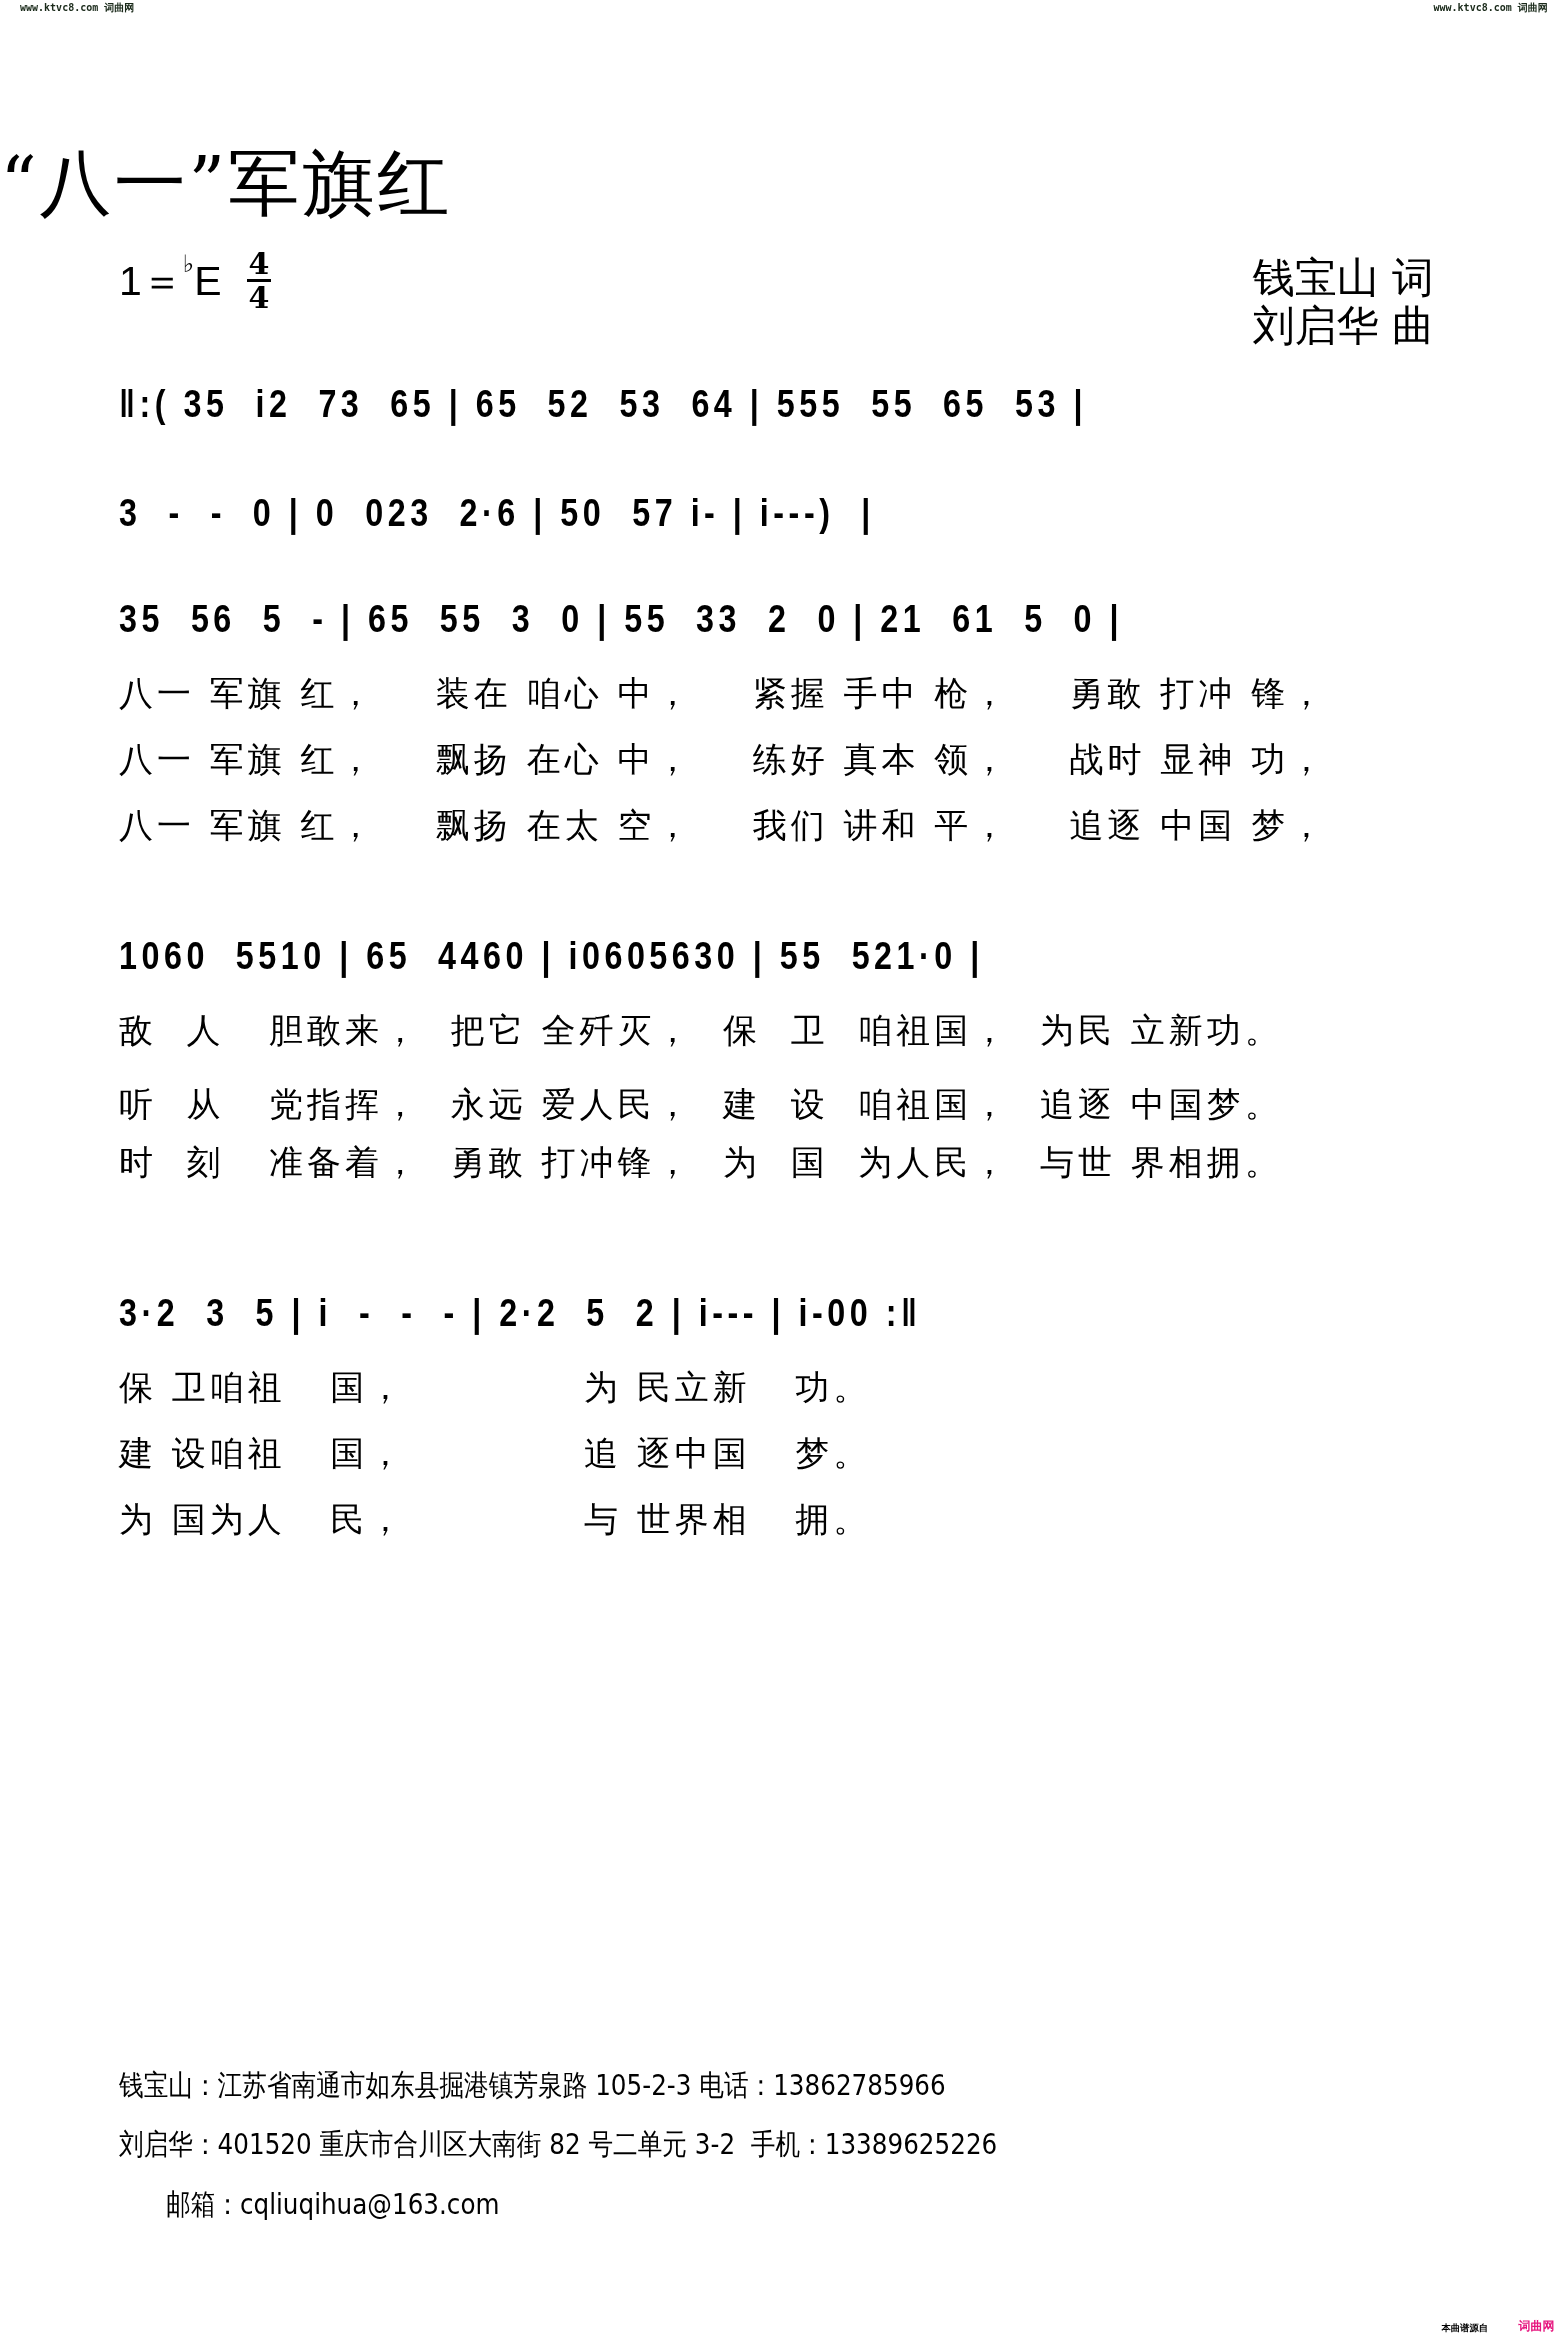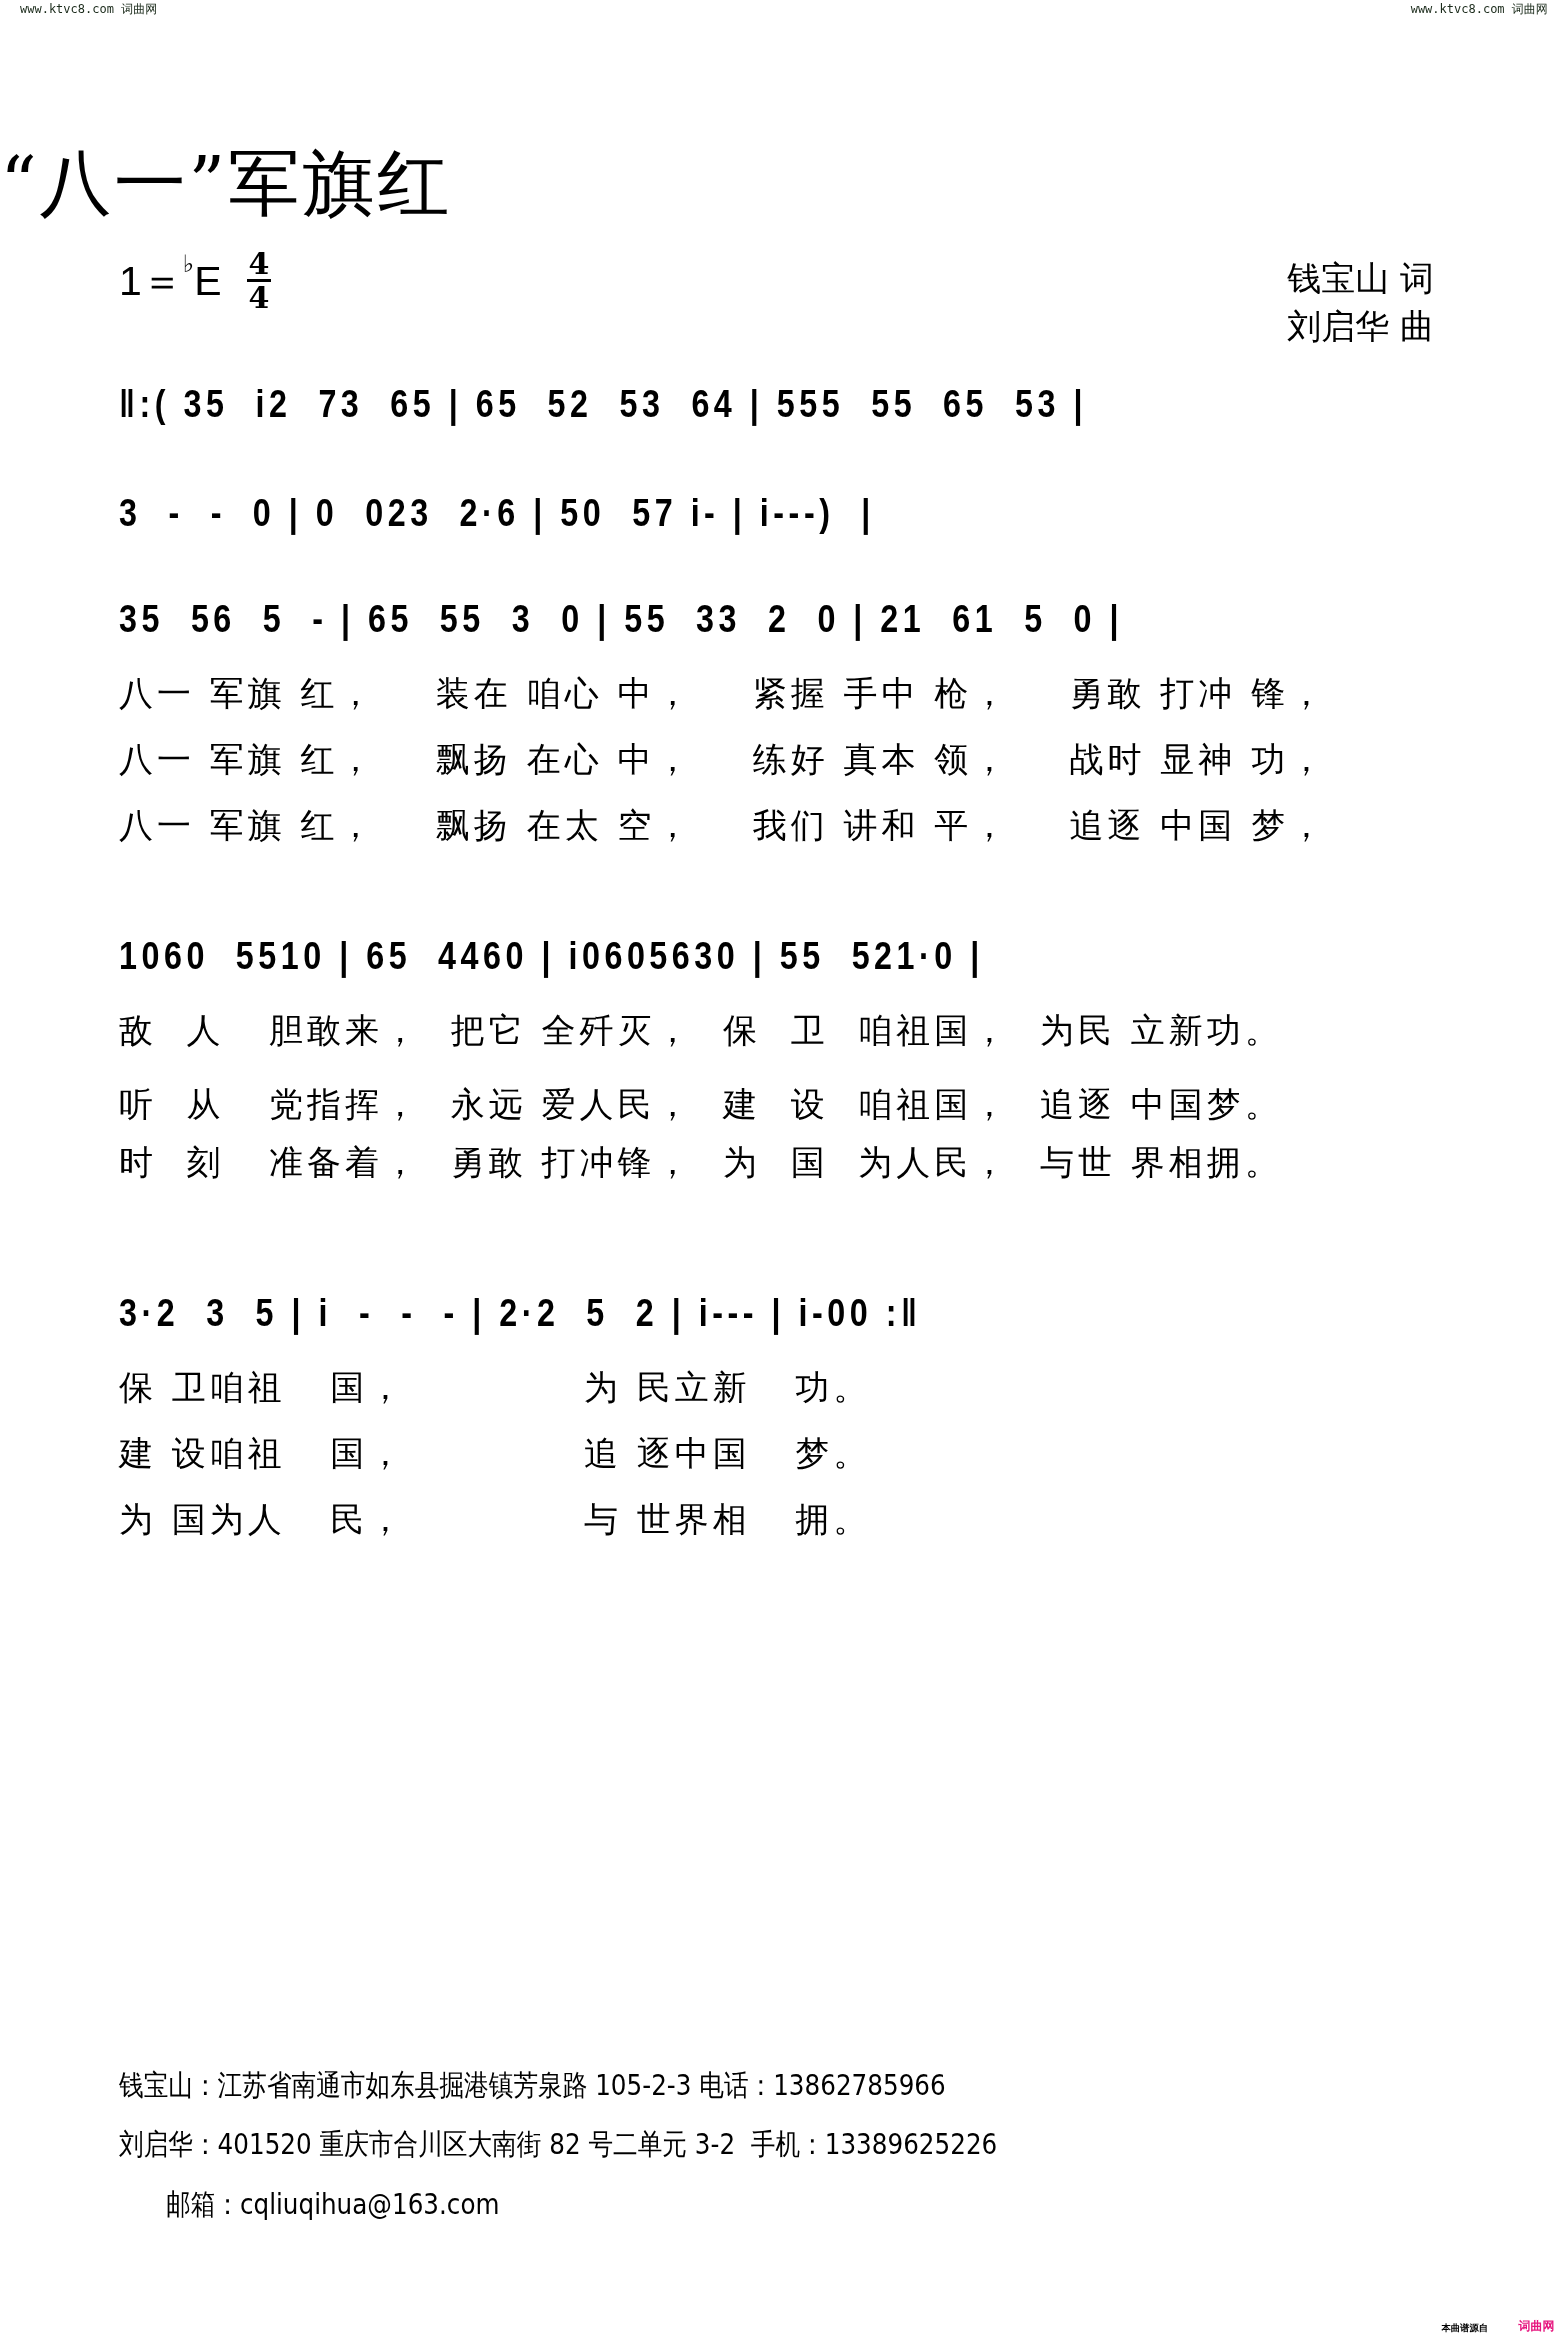--- a/index.html
+++ b/index.html
@@ -1,23 +1,23 @@
 <!DOCTYPE html>
 <html style="font-size:10.6px"><head>
 <meta charset="utf-8">
 <style>
   html, body { margin:0; padding:0; background:#fff; }
   body { width:1561px; height:2342px; position:relative; font-family:"DejaVu Sans", sans-serif; color:#000; overflow:hidden; }
-  .wm { position:absolute; top:1.3px; font-family:"DejaVu Sans Mono", monospace; font-size:12px; color:#1a2a1a; }
+  .wm { position:absolute; top:1.3px; font-family:"DejaVu Sans Mono", monospace; font-size:10px; color:#1a2a1a;font-weight:bold; }
   .title { position:absolute; top:136px; left:0; width:1331px; text-align:left; font-family:"DejaVu Serif", serif; font-size:72px; letter-spacing:2.6px; }
   .key { position:absolute; top:254px; left:119px; font-size:41px; font-family:"Liberation Sans", sans-serif; }
   .key .flat { font-size:24px; vertical-align:top; position:relative; top:-4px; }
   .timesig { position:absolute; top:249px; left:247px; width:24px; text-align:center; font-family:"DejaVu Serif", serif; font-weight:bold; font-size:30px; line-height:29px; }
   .timesig .bar { height:2.6px; background:#000; margin:1.3px 0; }
-  .credits { position:absolute; top:254px; right:127px; text-align:left; font-size:34px; line-height:48px; }
+  .credits { position:absolute; top:254px; right:127px; text-align:left; font-size:42px; line-height:48px; }
   .staff { position:absolute; left:119px; width:1322px; height:79px; }
   .staff .notes { position:absolute; top:0; left:0; font-family:"Liberation Sans Narrow","Liberation Sans", sans-serif; font-weight:bold; font-size:38px; letter-spacing:5.3px; white-space:pre; transform:scaleX(0.85); transform-origin:left; }
   .lyric { position:absolute; left:119px; font-size:34px; letter-spacing:4px; white-space:pre; }
   .contact { position:absolute; left:119px; font-size:29px; white-space:pre; transform:scaleX(0.85); transform-origin:left; }
   .footer-src { position:absolute; right:73px; bottom:6.6px; font-size:9.3px; font-weight:bold; }
   .footer-brand { position:absolute; right:6.6px; bottom:6.6px; font-size:12px; font-weight:bold; color:#e6157e; }
 </style>
 </head>
 <body>
 

